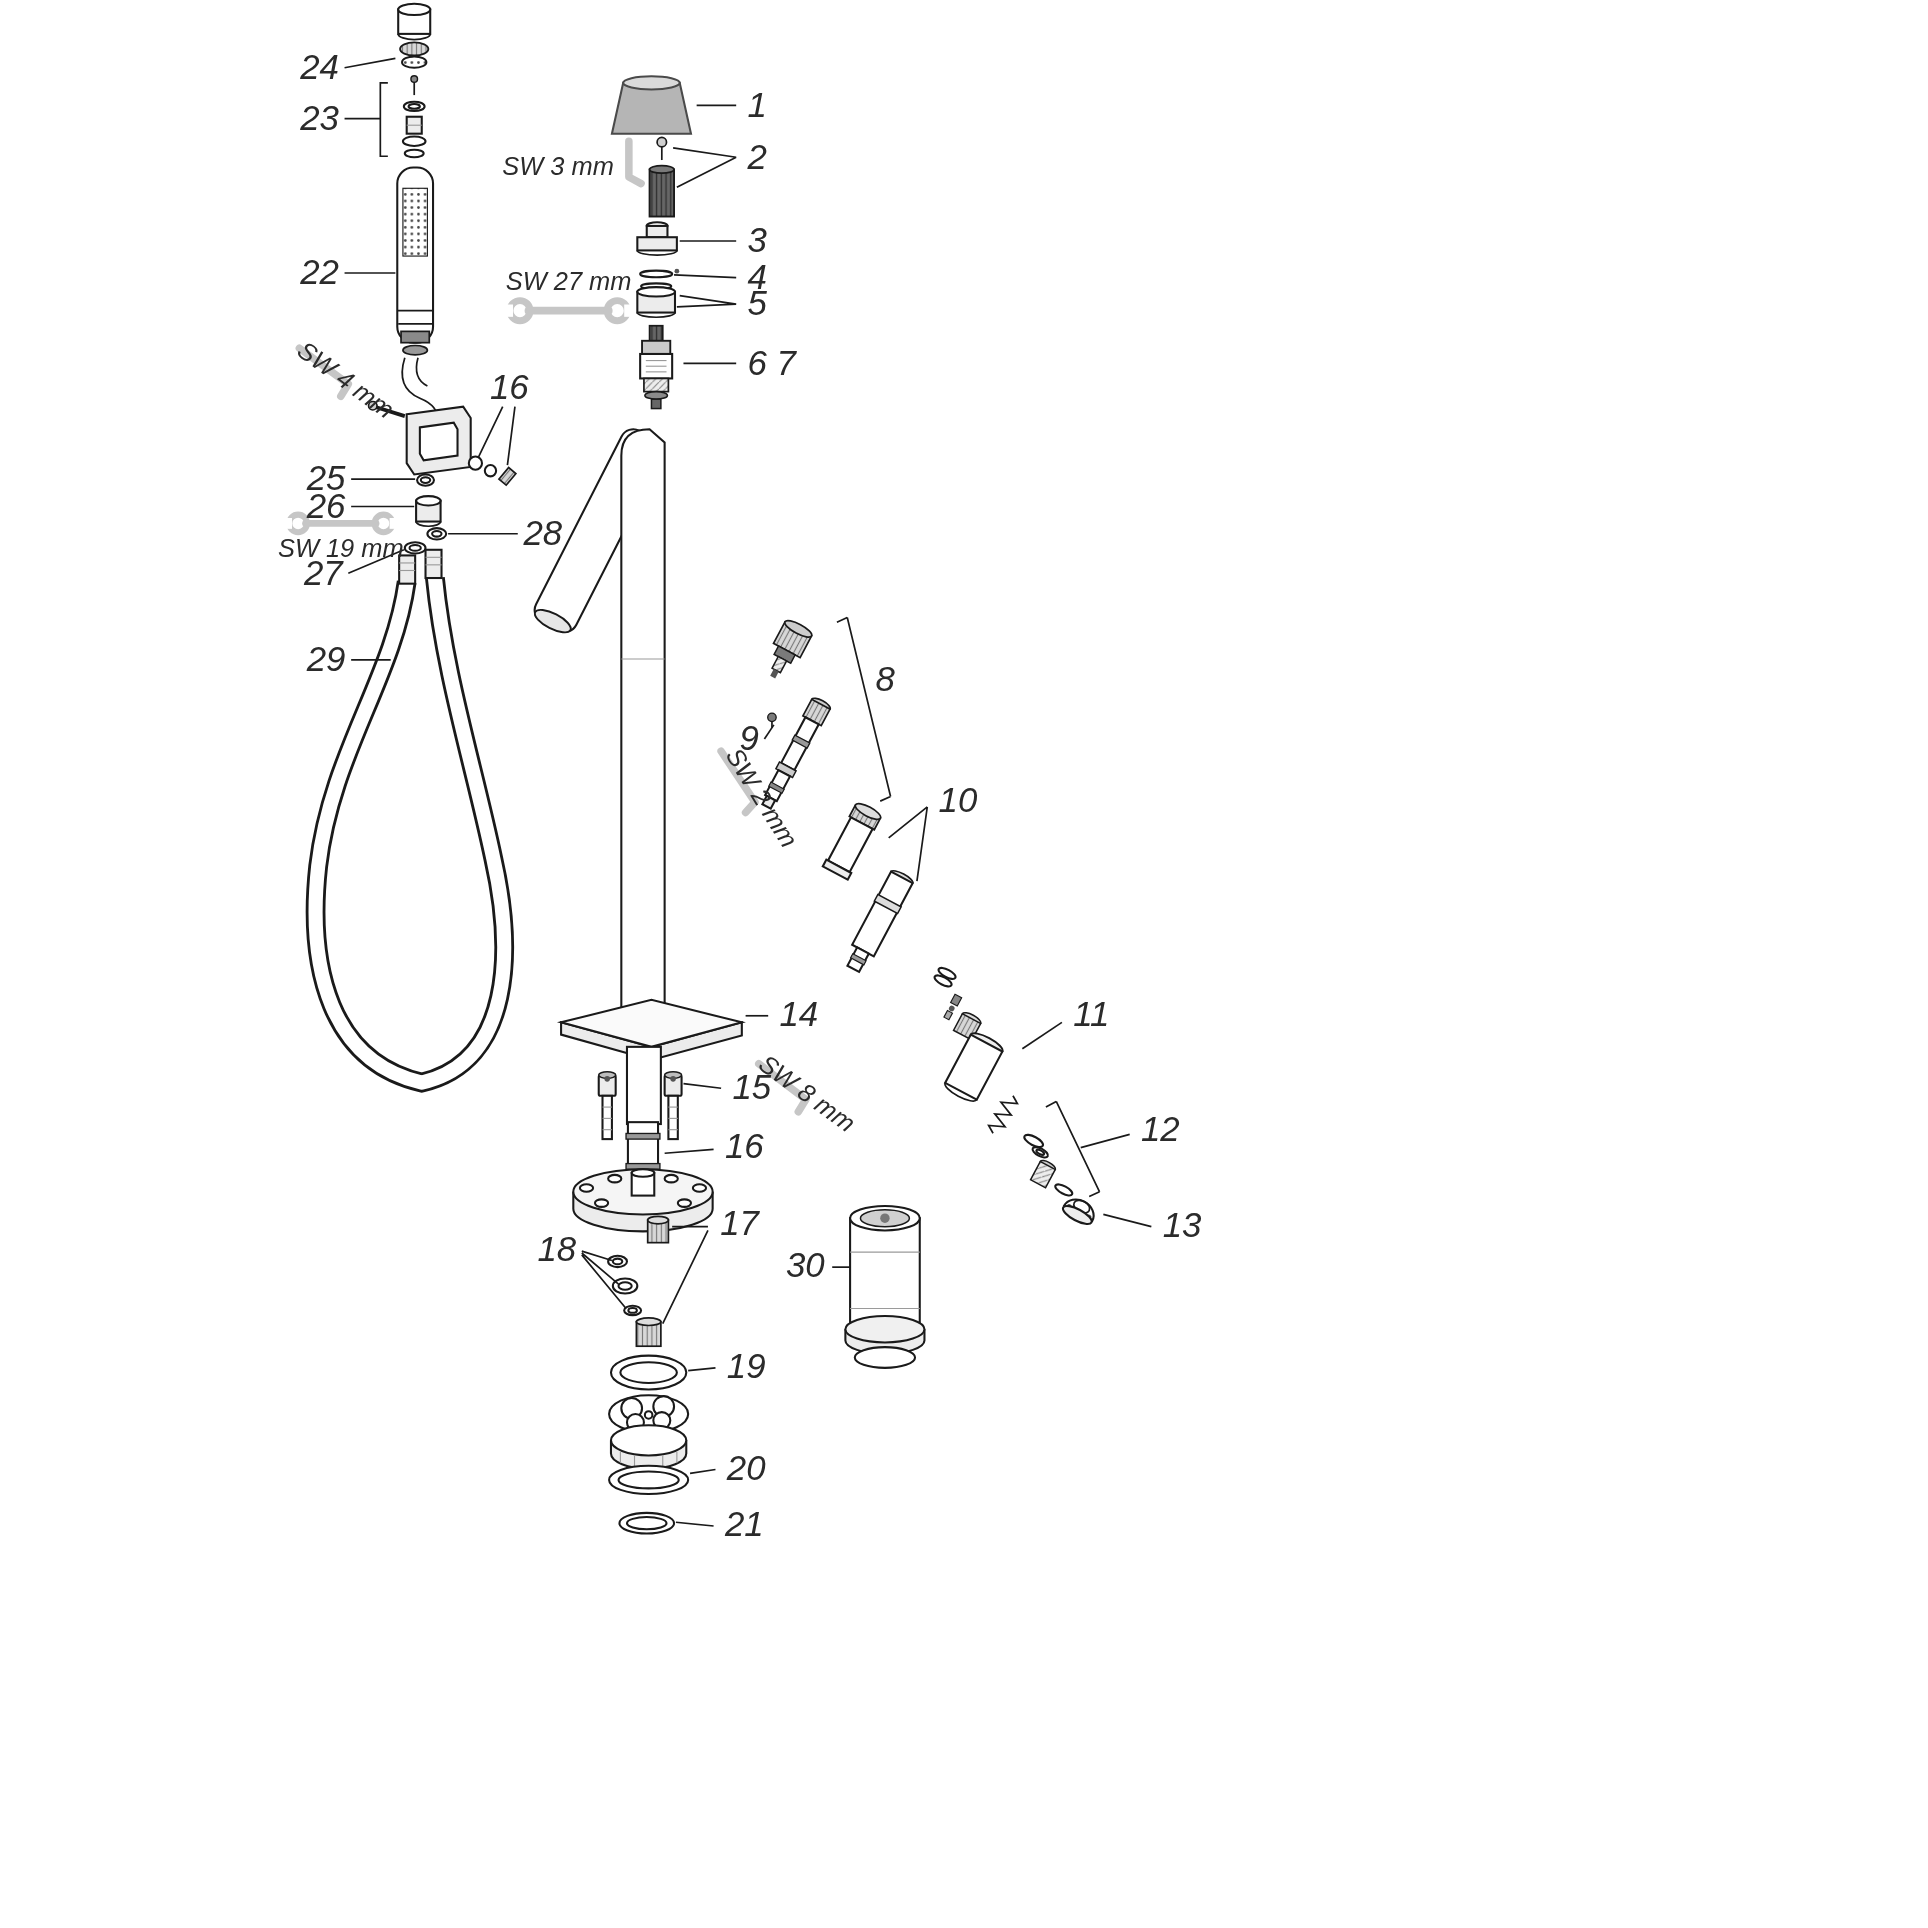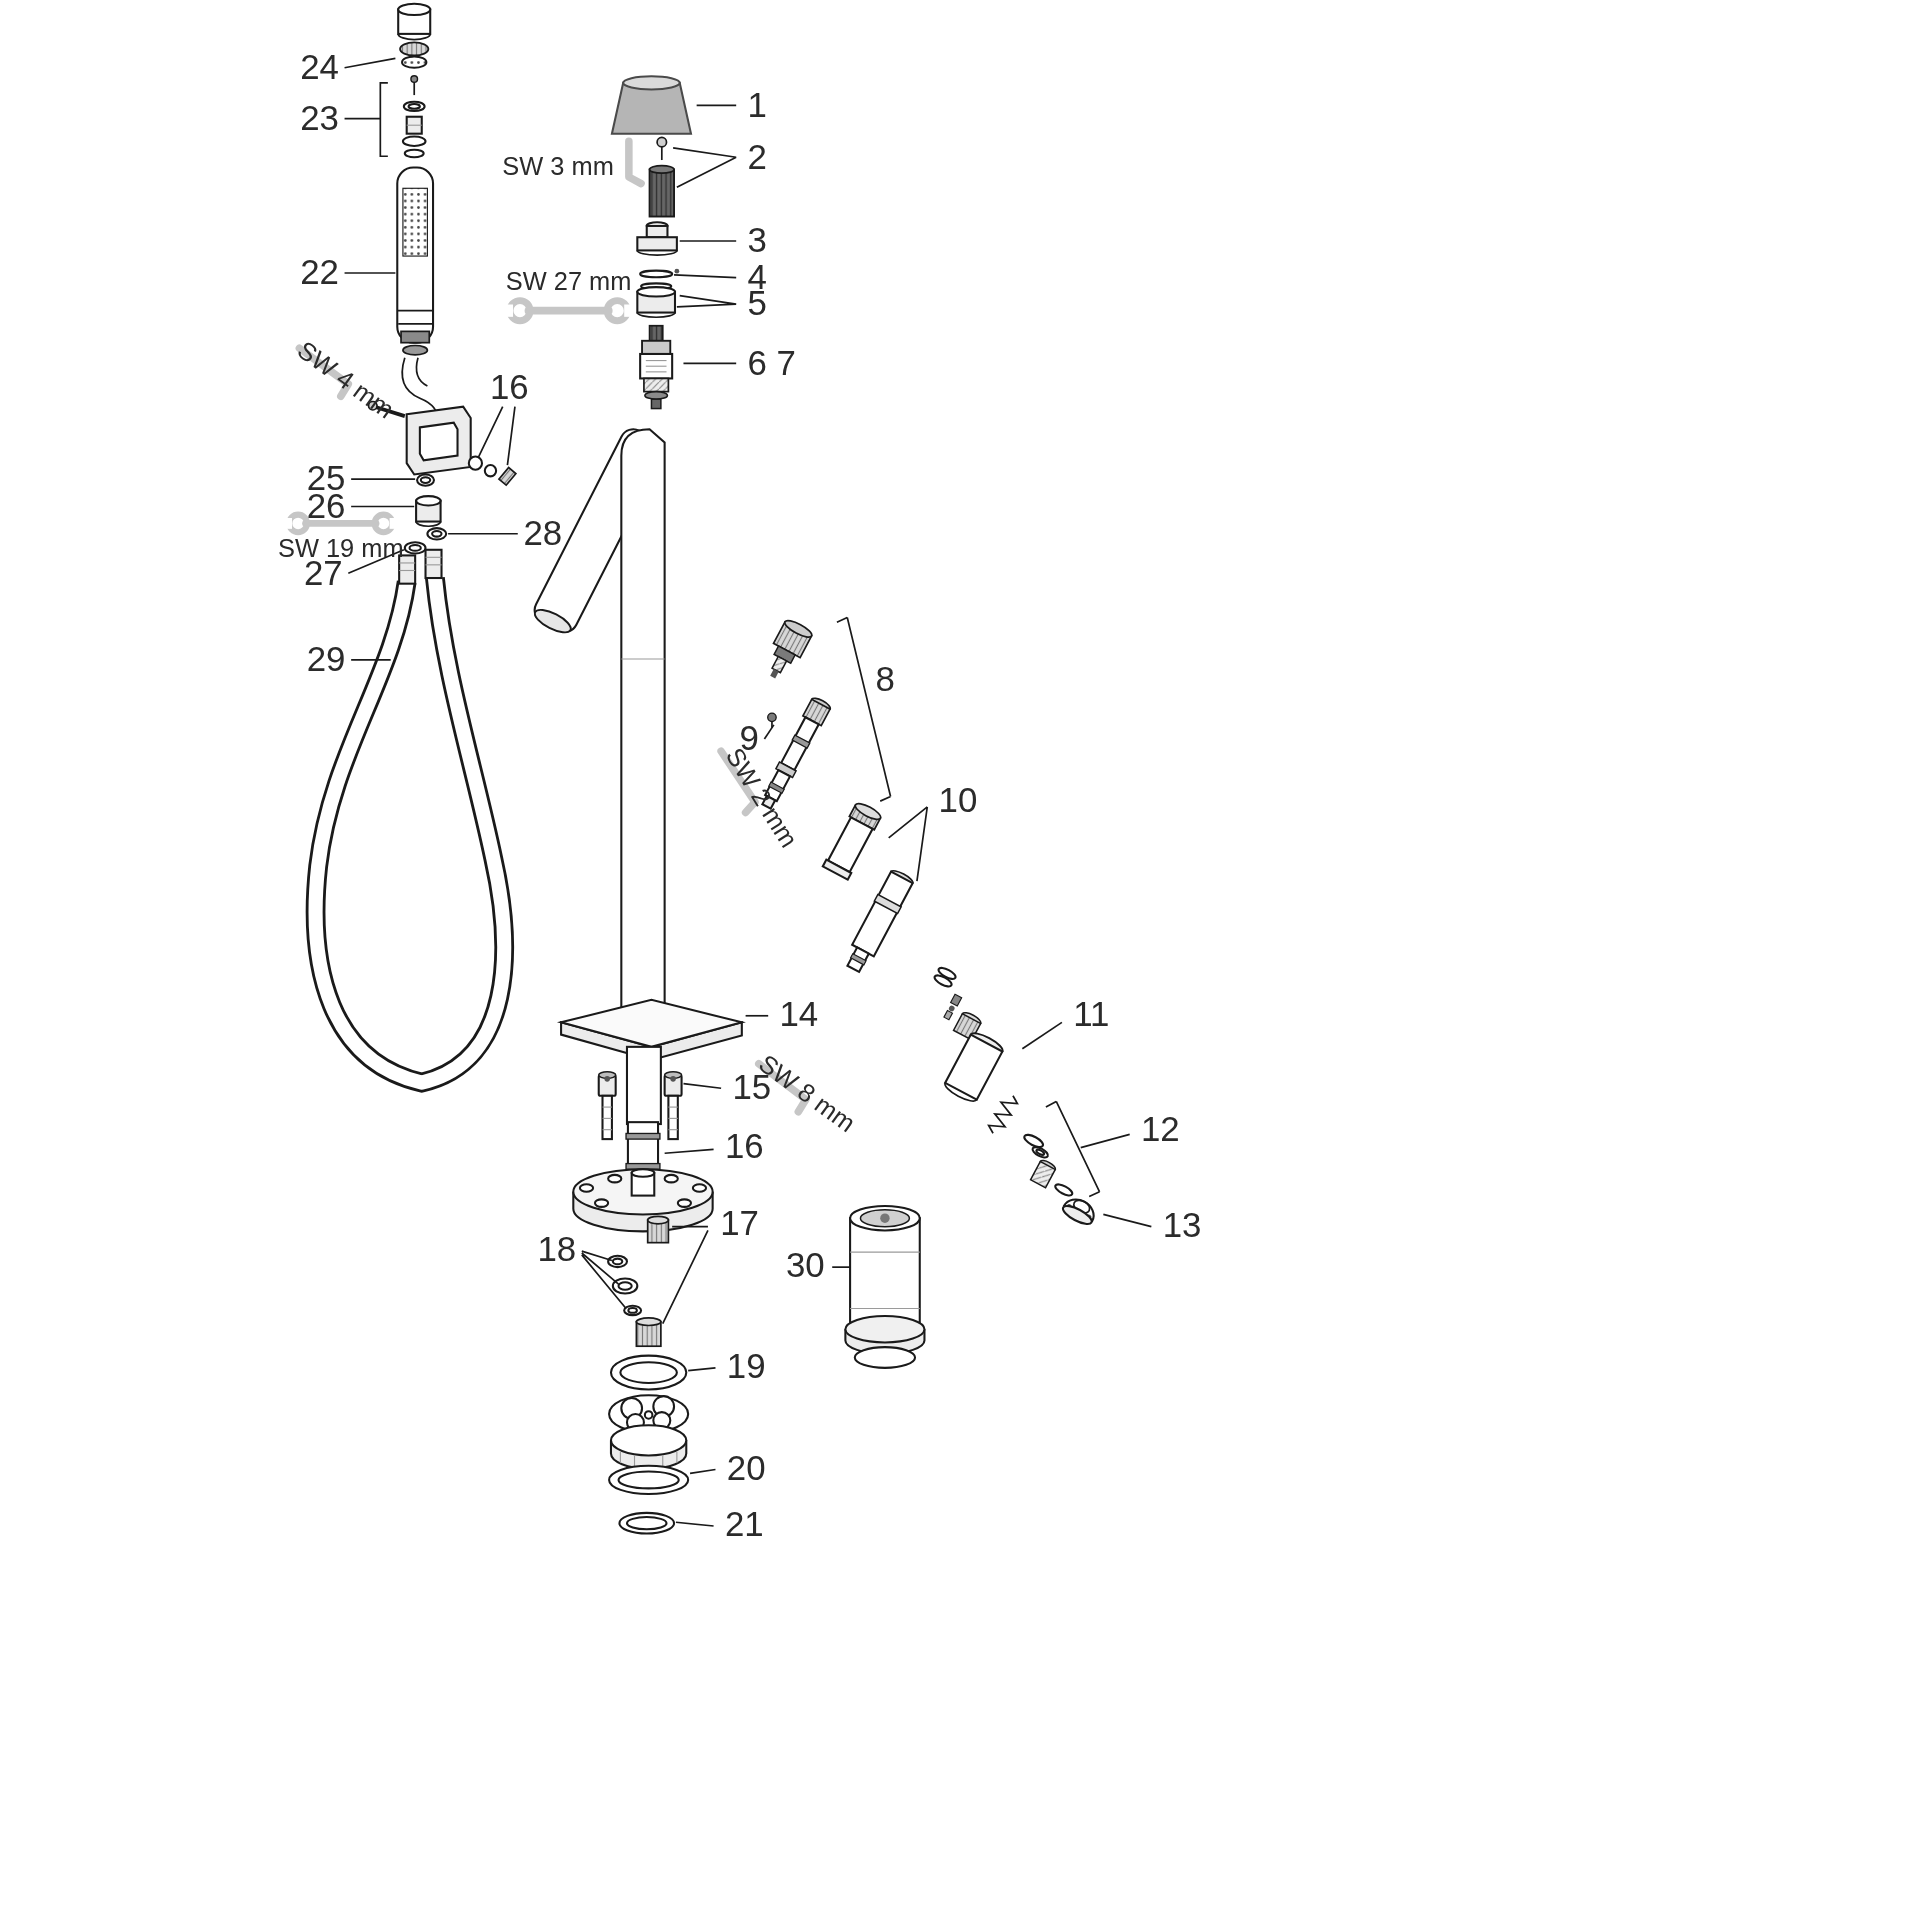--- a/index.html
+++ b/index.html
@@ -1,16 +1,16 @@
 <!DOCTYPE html>
 <html style="font-size:15px"><head>
 <meta charset="utf-8">
 <style>
   html,body{margin:0;padding:0;background:#fff;}
-  .page{position:relative;width:1928px;height:1928px;background:#fff;overflow:hidden;}
+  .page{position:relative;width:1928px;height:1928px;background:#fff;overflow:hidden;font-style:italic;}
   svg{position:absolute;left:0;top:0;}
   .ol{fill:#ffffff;stroke:#1a1a1a;stroke-width:2.2;}
   .olg{fill:#ececec;stroke:#1a1a1a;stroke-width:2.2;}
   .ln{stroke:#1a1a1a;stroke-width:1.8;fill:none;}
   .thin{stroke:#9a9a9a;stroke-width:1.2;fill:none;}
   .callout{font-family:"Liberation Sans",sans-serif;font-size:37px;fill:#2b2b2b;}
   .tool-label{font-family:"Liberation Sans",sans-serif;font-size:27px;fill:#2b2b2b;}
   .tool{stroke:#c6c6c6;stroke-width:8;fill:none;stroke-linecap:round;stroke-linejoin:round;}
 </style>
 </head>

